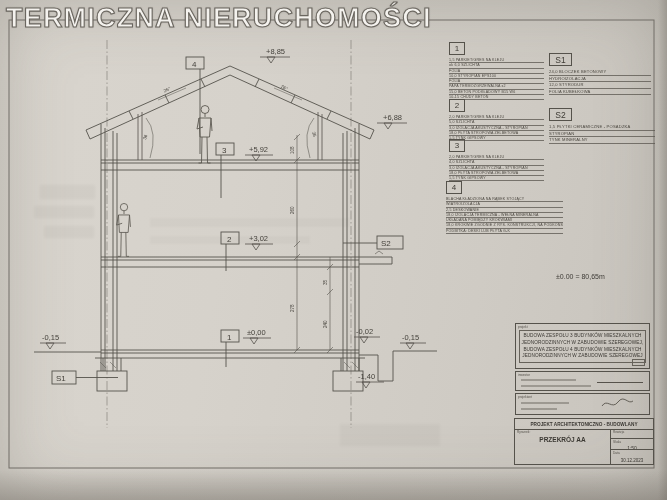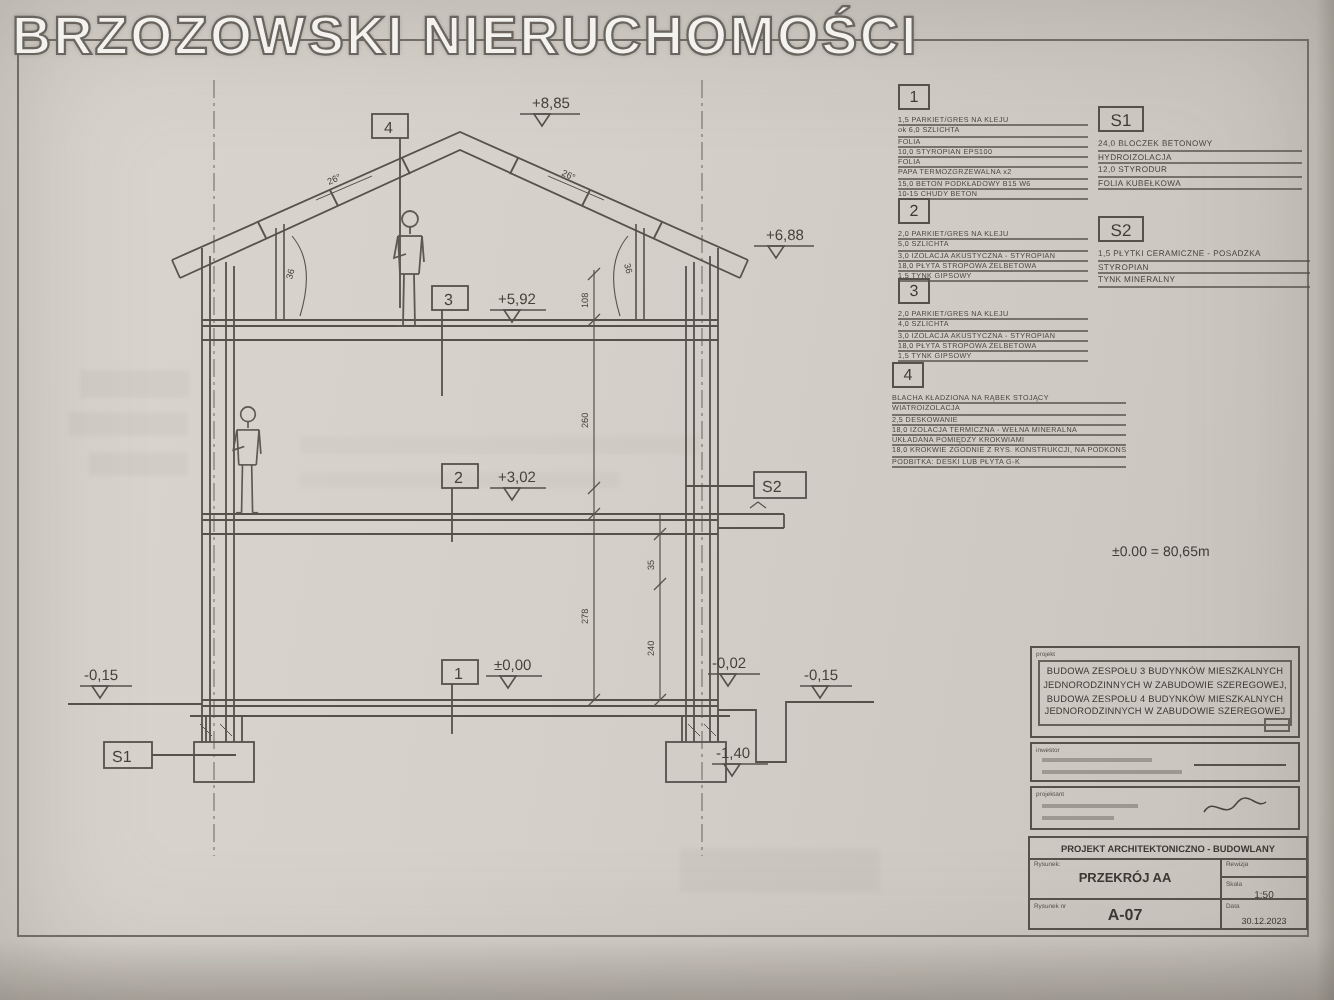--- a/index.html
+++ b/index.html
@@ -229,21 +229,21 @@
 
     <text class="dim" transform="rotate(-90 294 150)" x="290" y="150">108</text>
     <text class="dim" transform="rotate(-90 294 210)" x="290" y="210">260</text>
     <text class="dim" transform="rotate(-90 294 308)" x="290" y="308">278</text>
     <text class="dim" transform="rotate(-90 327 281)" x="323" y="281">35</text>
     <text class="dim" transform="rotate(-90 327 324)" x="323" y="324">240</text>
     <text class="dim" transform="rotate(-75 147 136)" x="143" y="136">36</text>
     <text class="dim" transform="rotate(75 313 136)" x="309" y="136">36</text>
   </svg>
 
-  <div class="watermark">BRZOZOWSKI NIERUCHOMOŚCI</div>
+  <div class="watermark">TERMICZNA NIERUCHOMOŚCI</div>
 
   <div class="legend-item" style="left:449px;top:42px">
     <div class="numbox">1</div>
     <div class="legend-lines" style="width:95px">
         <div class="bound-line">1,5  PARKIET/GRES NA KLEJU</div>
         <div class="bound-line">ok 6,0  SZLICHTA</div>
         <div class="bound-line">FOLIA</div>
         <div class="bound-line">10,0  STYROPIAN EPS100</div>
         <div class="bound-line">FOLIA</div>
         <div class="bound-line">PAPA TERMOZGRZEWALNA x2</div>
@@ -334,24 +334,20 @@
         <div class="tb-label">Rysunek:</div>
         <div class="big" style="font-size:6.5px;font-weight:700">PRZEKRÓJ AA</div>
       </div>
       <div class="cell" style="left:95px;top:10px;width:42px;height:9px;border-top:none">
         <div class="tb-label">Rewizja</div>
       </div>
       <div class="cell" style="left:95px;top:19px;width:42px;height:11px">
         <div class="tb-label">Skala</div>
         <div class="big" style="font-size:5px;padding-top:3px">1:50</div>
       </div>
-      <div class="cell noleft" style="left:0;top:30px;width:95px;height:15px">
-        <div class="tb-label">Rysunek nr</div>
-        <div class="big" style="font-size:8px;font-weight:700">A-07</div>
-      </div>
       <div class="cell" style="left:95px;top:30px;width:42px;height:15px">
         <div class="tb-label">Data</div>
         <div class="big" style="font-size:4.5px;padding-top:3px">30.12.2023</div>
       </div>
     </div>
   </div>
 
   <div class="edge-bottom"></div>
   <div class="edge-right"></div>
 </div>

